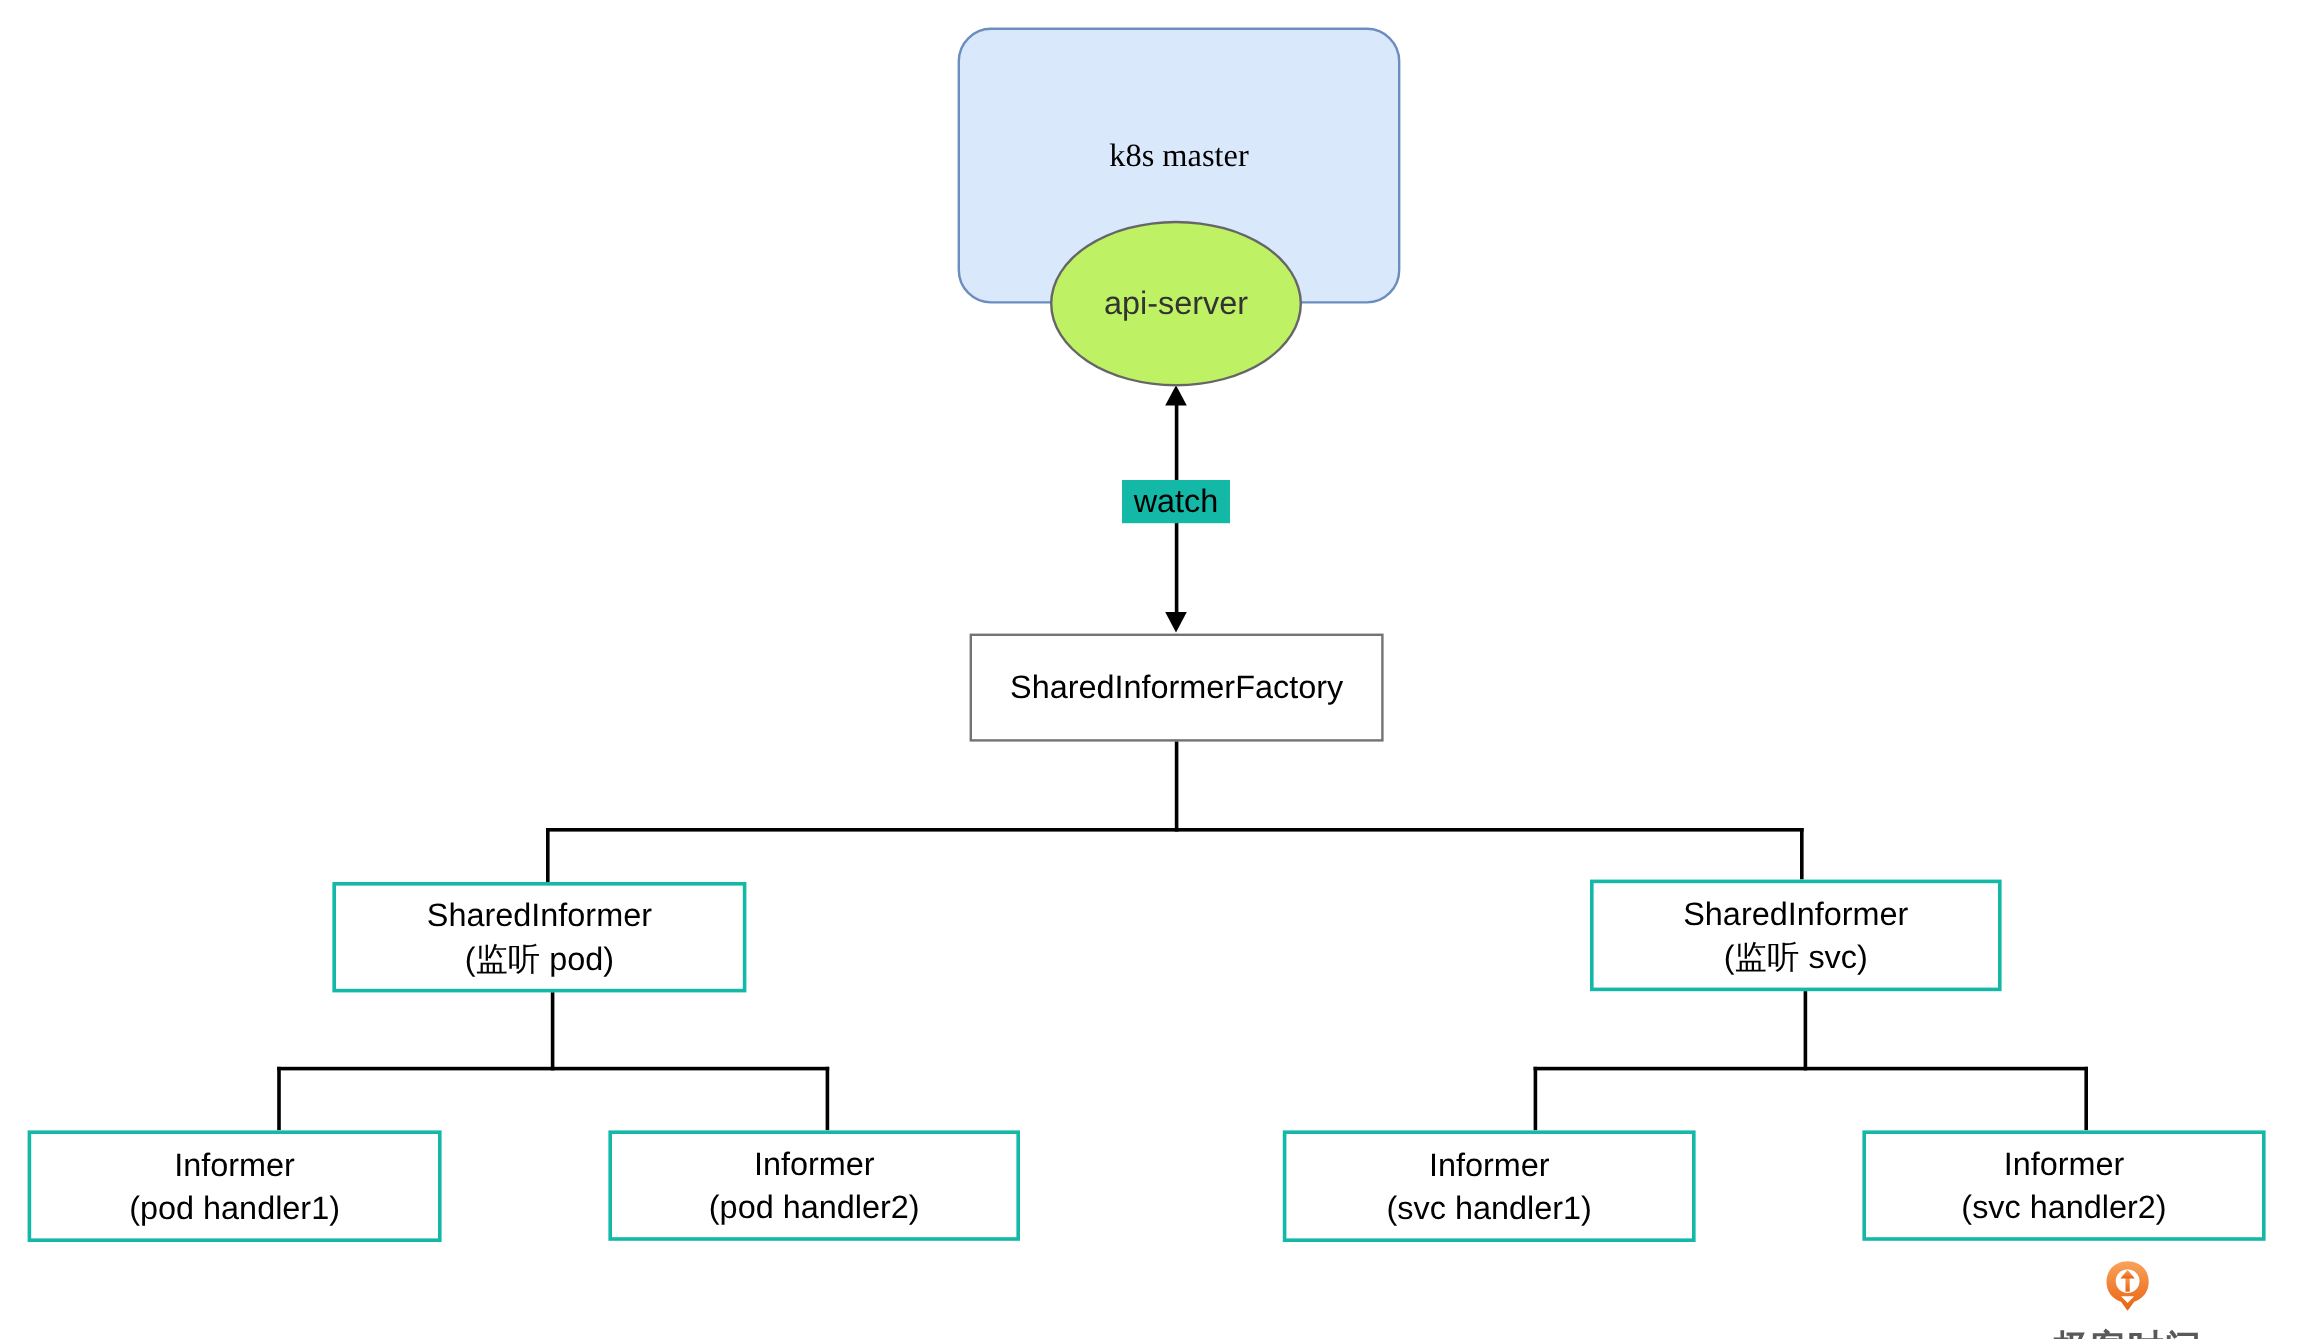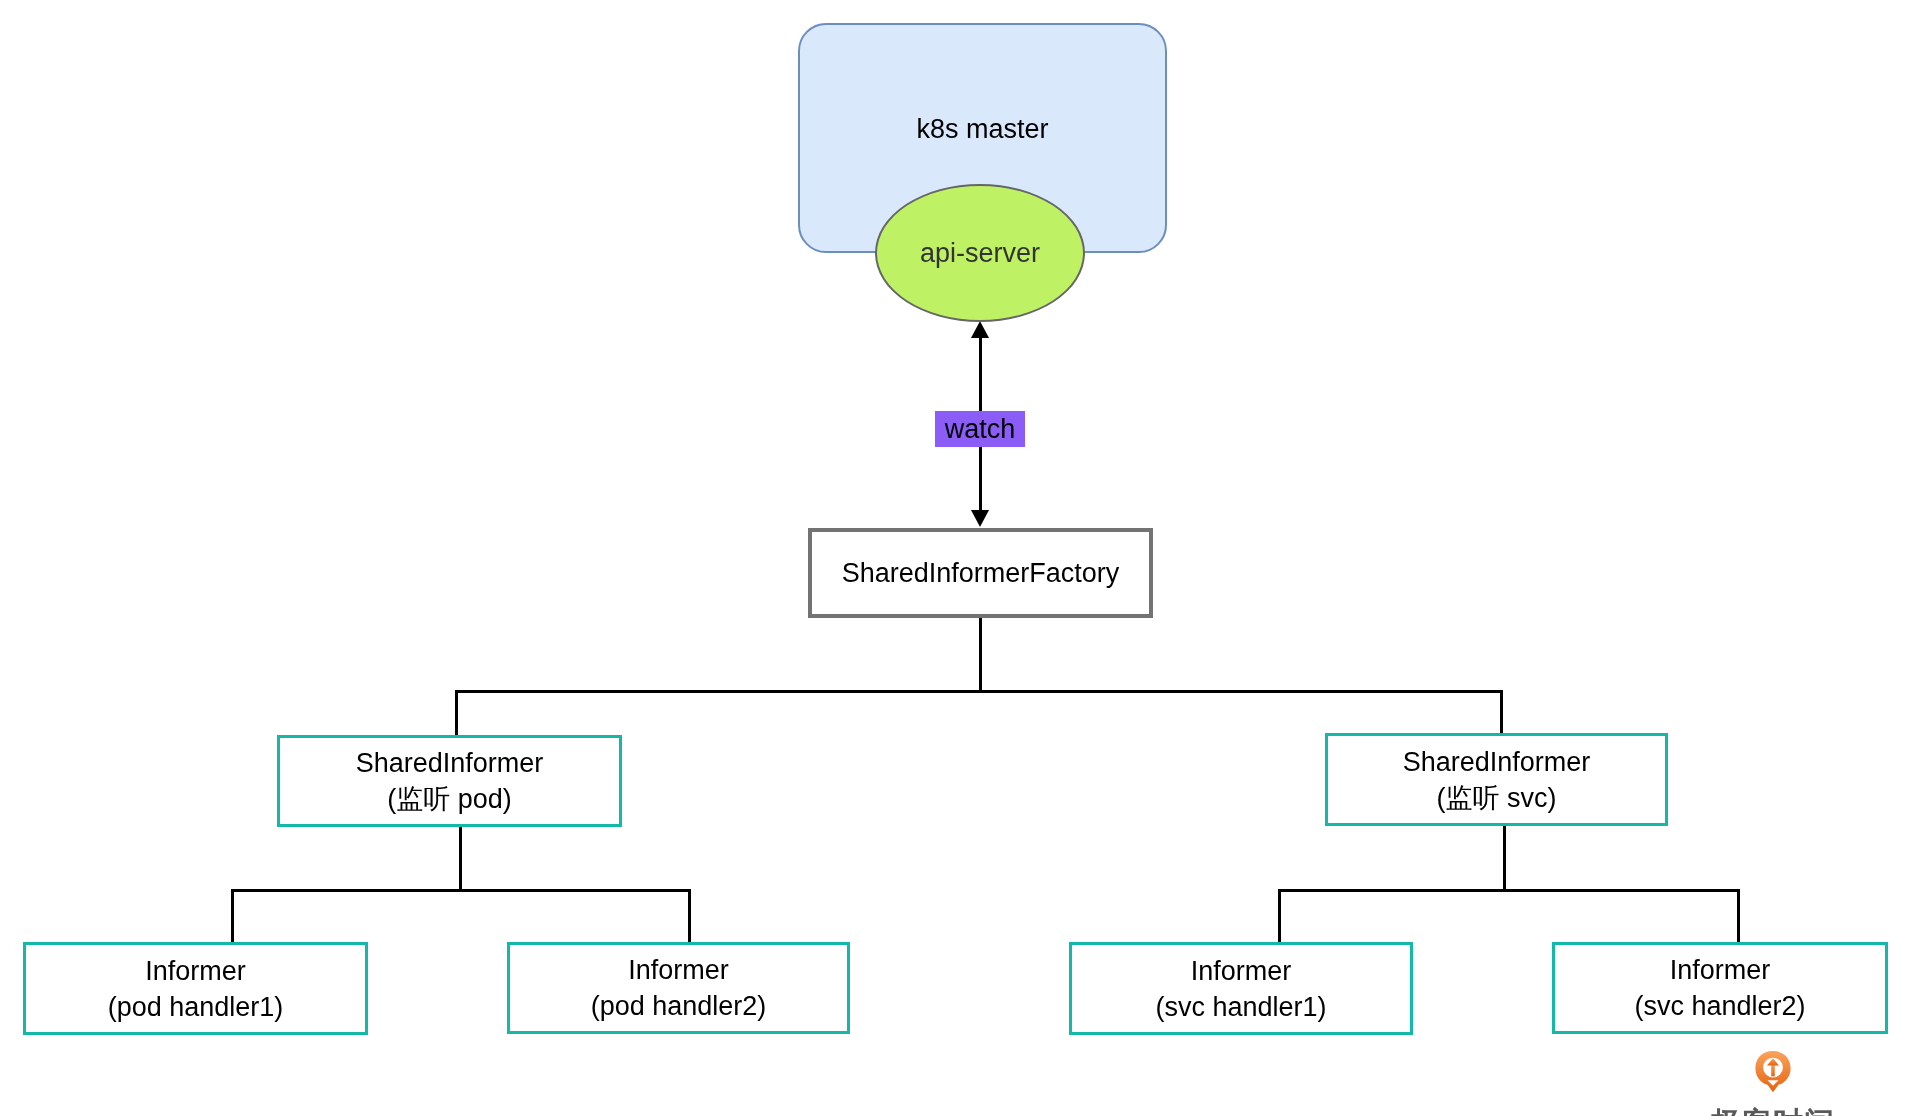--- a/index.html
+++ b/index.html
@@ -6,44 +6,44 @@
   #canvas{
     position:relative;width:1920px;height:1116px;background:#ffffff;
     font-family:"Liberation Sans",sans-serif;color:#000;overflow:hidden;
   }
   .node{
     position:absolute;display:flex;flex-direction:column;align-items:center;
     justify-content:center;text-align:center;font-size:27px;line-height:36px;
     box-sizing:border-box;background:#fff;
   }
   .rect{border:3px solid #14b8a6;}
-  .rect-thin{border:4px solid #737373;}
+  .rect-thin{border:2px solid #737373;}
   #k8s-master{
     left:798px;top:23px;width:369px;height:230px;background:#dae8fc;
-    border:2px solid #6c8ebf;border-radius:28px;z-index:1;
+    border:2px solid #6c8ebf;border-radius:28px;z-index:1;font-family:Liberation Serif, serif;
   }
   #api-server{
     left:875px;top:184px;width:210px;height:138px;background:#bef264;
     border:2px solid #666666;border-radius:50%;z-index:2;color:#333;
   }
   #factory{left:808px;top:528px;width:345px;height:90px;}
   #si-pod{left:277px;top:735px;width:345px;height:92px;}
   #si-svc{left:1325px;top:733px;width:343px;height:93px;}
   #inf-pod1{left:23px;top:942px;width:345px;height:93px;}
   #inf-pod2{left:507px;top:942px;width:343px;height:92px;}
   #inf-svc1{left:1069px;top:942px;width:344px;height:93px;}
   #inf-svc2{left:1552px;top:942px;width:336px;height:92px;}
   .line{position:absolute;background:#000;}
   .arrowhead{position:absolute;width:0;height:0;
     border-left:9px solid transparent;border-right:9px solid transparent;}
   .arrow-up{border-bottom:17px solid #000;}
   .arrow-down{border-top:17px solid #000;}
   #watch-label{
-    position:absolute;left:935px;top:411px;width:90px;height:36px;
-    background:#8b5cf6;font-size:27px;line-height:36px;text-align:center;z-index:3;
+    position:absolute;left:935px;top:400px;width:90px;height:36px;
+    background:#14b8a6;font-size:27px;line-height:36px;text-align:center;z-index:3;
   }
   #logo{
     position:absolute;left:1711px;top:1050px;display:flex;align-items:center;
     gap:9px;
     flex-direction:column;
   }
   #logo-text{font-size:30px;color:#595959;font-weight:600;letter-spacing:1px;}
 </style>
 </head>
 <body>

